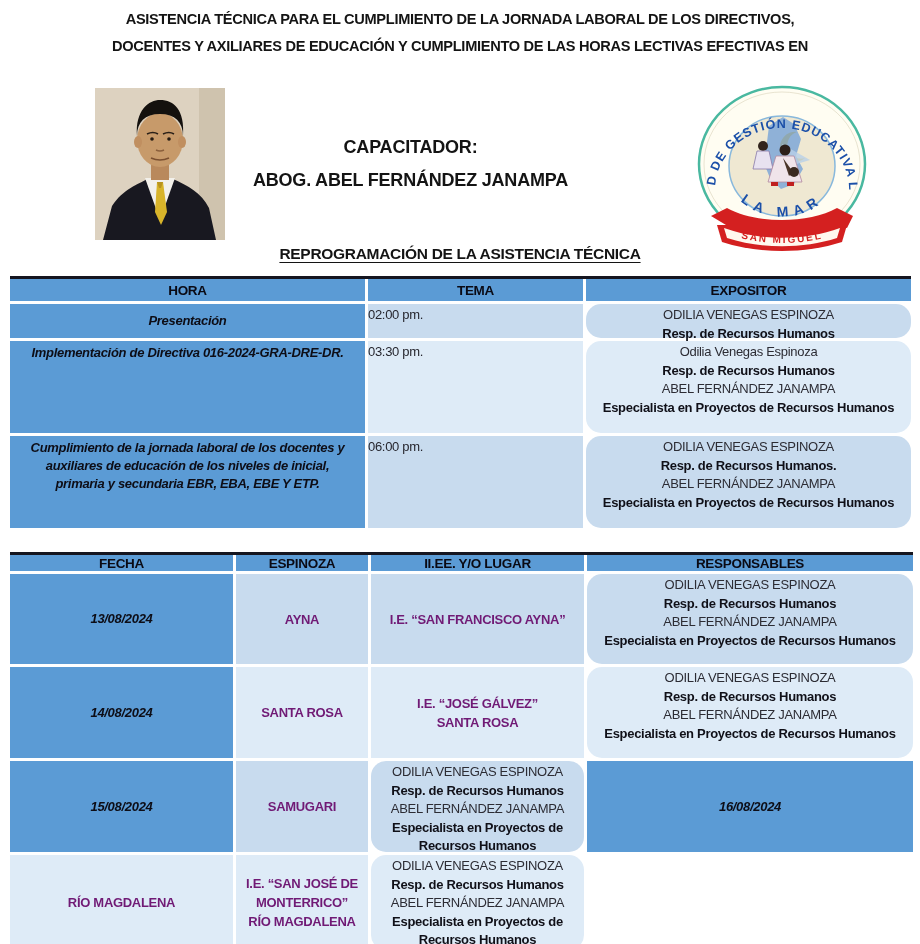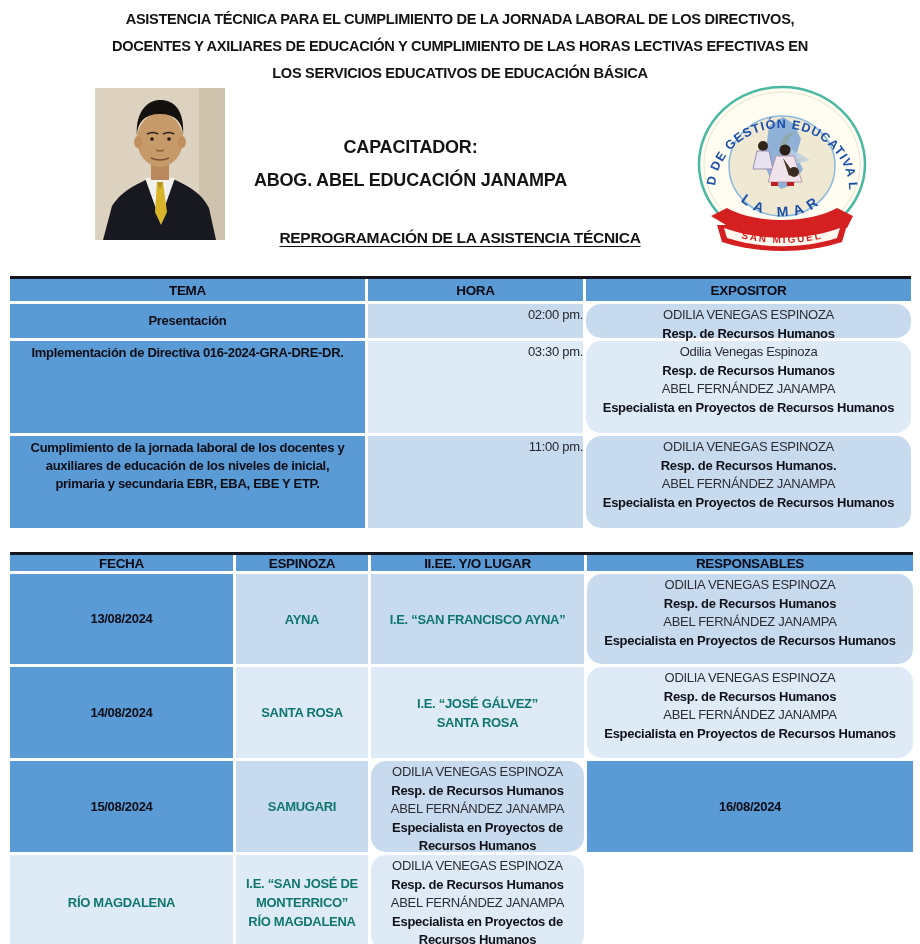--- a/index.html
+++ b/index.html
@@ -6,55 +6,54 @@
   body{width:920px;height:944px;position:relative;overflow:hidden;
        font-family:"Liberation Sans",sans-serif;letter-spacing:-0.3px;color:#222;}
 
   
   .title{position:absolute;top:6px;left:0;width:920px;text-align:center;
          font-weight:700;font-size:14.6px;line-height:27px;color:#141414;}
   .photo{position:absolute;left:95px;top:88px;width:130px;height:152px;}
   .logo{position:absolute;left:697px;top:84px;width:170px;height:174px;}
   .cap{position:absolute;top:131px;left:0;width:821px;text-align:center;
        font-weight:700;font-size:18px;line-height:33px;color:#141414;letter-spacing:-0.2px;}
-  .sub{position:absolute;top:229px;left:0;width:920px;text-align:center;
+  .sub{position:absolute;top:245px;left:0;width:920px;text-align:center;
        font-weight:700;font-size:15.5px;color:#141414;}
   .sub span{text-decoration:underline;text-underline-offset:3px;}
 
   
   .tbl{position:absolute;left:10px;background:#fff;display:grid;gap:3px;
        border-top:3px solid #15151f;}
   .t1{top:276px;grid-template-columns:355px 215px 325px;
       grid-template-rows:22px 34px 92px 92px;}
   .t2{top:552px;grid-template-columns:223px 132px 213px 326px;
       grid-template-rows:16px 90px 91px 91px 95px;}
 
   .hcell{background:#5B9BD5;display:flex;align-items:center;justify-content:center;
          font-weight:700;font-size:13.5px;color:#0a0a14;}
   .bluecell{background:#5B9BD5;font-weight:700;color:#0d0d16;text-align:center;
-            font-size:13px;line-height:18px;padding:3px 10px 0 10px;box-sizing:border-box;}
+            font-size:13px;line-height:18px;padding:3px 10px 0 10px;box-sizing:border-box;font-style:italic;}
   .bluemid{display:flex;align-items:center;justify-content:center;padding-top:0;}
   .band-a{background:#C8DBEE;}
   .band-b{background:#DEEBF7;}
-  .hora{font-size:13px;color:#26262e;text-align:right;padding-top:3px;box-sizing:border-box;}
+  .hora{font-size:13px;color:#26262e;text-align:left;padding-top:3px;box-sizing:border-box;}
   .lines{text-align:center;font-size:13px;line-height:18.5px;padding-top:2px;
          color:#2c2c34;box-sizing:border-box;border-radius:15px;}
   .lines .role{font-weight:700;color:#101018;}
   .lines div:empty{display:none;}
   .cellmid{display:flex;align-items:center;justify-content:center;font-weight:700;
-           font-size:13px;color:#0f766e;text-align:center;}
+           font-size:13px;color:#701a75;text-align:center;}
   .lugar{white-space:pre-line;line-height:19px;}
 </style>
 </head>
 <body>
 
 <div class="title">
   <div>ASISTENCIA TÉCNICA PARA EL CUMPLIMIENTO DE LA JORNADA LABORAL DE LOS DIRECTIVOS,</div>
   <div>DOCENTES Y AXILIARES DE EDUCACIÓN Y CUMPLIMIENTO DE LAS HORAS LECTIVAS EFECTIVAS EN</div>
-  <div>LOS SERVICIOS EDUCATIVOS DE EDUCACIÓN BÁSICA</div>
 </div>
 
 <div class="photo">
   <svg width="130" height="152" viewBox="0 0 130 152">
     <rect x="0" y="0" width="130" height="152" fill="#ddd2c0"></rect>
     <rect x="104" y="0" width="26" height="152" fill="#cfc3ae"></rect>
     <path d="M8,152 L17,118 C28,101 44,96 52,91 L78,91 C93,98 106,104 114,120 L121,152 Z" fill="#181820"></path>
     <path d="M50,90 L65,132 L80,90 Z" fill="#f2f0ea"></path>
     <path d="M62,94 L68,94 L72,124 L66,137 L60,124 Z" fill="#d8b42a"></path>
     <path d="M62,94 L68,94 L66,100 L64,100 Z" fill="#b8941e"></path>
@@ -101,30 +100,30 @@
     <path d="M27,144 C62,157 108,157 143,144 L140,154 C106,165 64,165 30,154 Z" fill="#fff8ee"></path>
     <path id="ribbonPath" d="M 30,150 C 64,162 106,162 140,150" fill="none"></path>
     <text font-size="10" font-weight="bold" fill="#d42020" letter-spacing="2" font-family="Liberation Sans, sans-serif">
       <textPath href="#ribbonPath" startOffset="50%" text-anchor="middle">SAN MIGUEL</textPath>
     </text>
   </svg>
 </div>
 
 <div class="cap">
   <div>CAPACITADOR:</div>
-  <div>ABOG. ABEL EDUCACIÓN JANAMPA</div>
+  <div>ABOG. ABEL FERNÁNDEZ JANAMPA</div>
 </div>
 
 <div class="sub">
   <span>REPROGRAMACIÓN DE LA ASISTENCIA TÉCNICA</span>
 </div>
 
 <div class="tbl t1">
+  <div class="hcell">HORA</div>
   <div class="hcell">TEMA</div>
-  <div class="hcell">HORA</div>
   <div class="hcell">EXPOSITOR</div>
 
   <div class="bluecell bluemid">Presentación</div>
   <div class="band-a hora">02:00 pm.</div>
   <div class="band-a lines">
     <div>ODILIA VENEGAS ESPINOZA</div>
     <div class="role">Resp. de Recursos Humanos</div>
 
   </div>
 
@@ -132,21 +131,21 @@
   <div class="band-b hora">03:30 pm.</div>
   <div class="band-b lines">
     <div>Odilia Venegas Espinoza</div>
     <div class="role">Resp. de Recursos Humanos</div>
 
     <div>ABEL FERNÁNDEZ JANAMPA</div>
     <div class="role">Especialista en Proyectos de Recursos Humanos</div>
   </div>
 
   <div class="bluecell">Cumplimiento de la jornada laboral de los docentes y auxiliares de educación de los niveles de inicial, primaria y secundaria EBR, EBA, EBE Y ETP.</div>
-  <div class="band-a hora">11:00 pm.</div>
+  <div class="band-a hora">06:00 pm.</div>
   <div class="band-a lines">
     <div>ODILIA VENEGAS ESPINOZA</div>
     <div class="role">Resp. de Recursos Humanos.</div>
 
     <div>ABEL FERNÁNDEZ JANAMPA</div>
     <div class="role">Especialista en Proyectos de Recursos Humanos</div>
   </div>
 </div>
 
 <div class="tbl t2">

